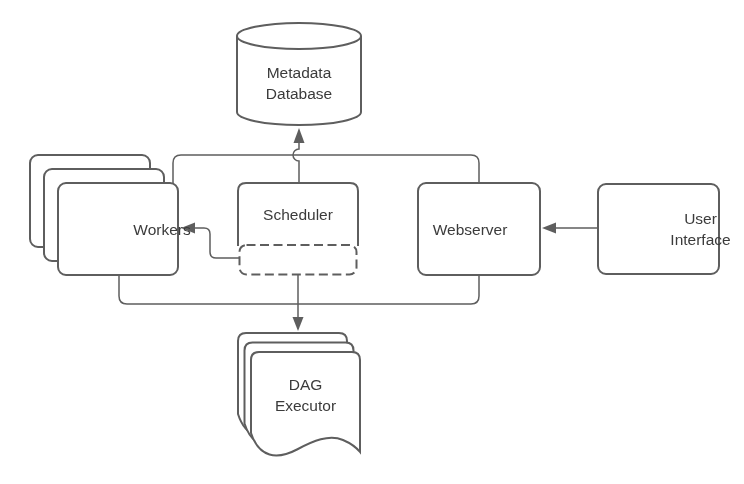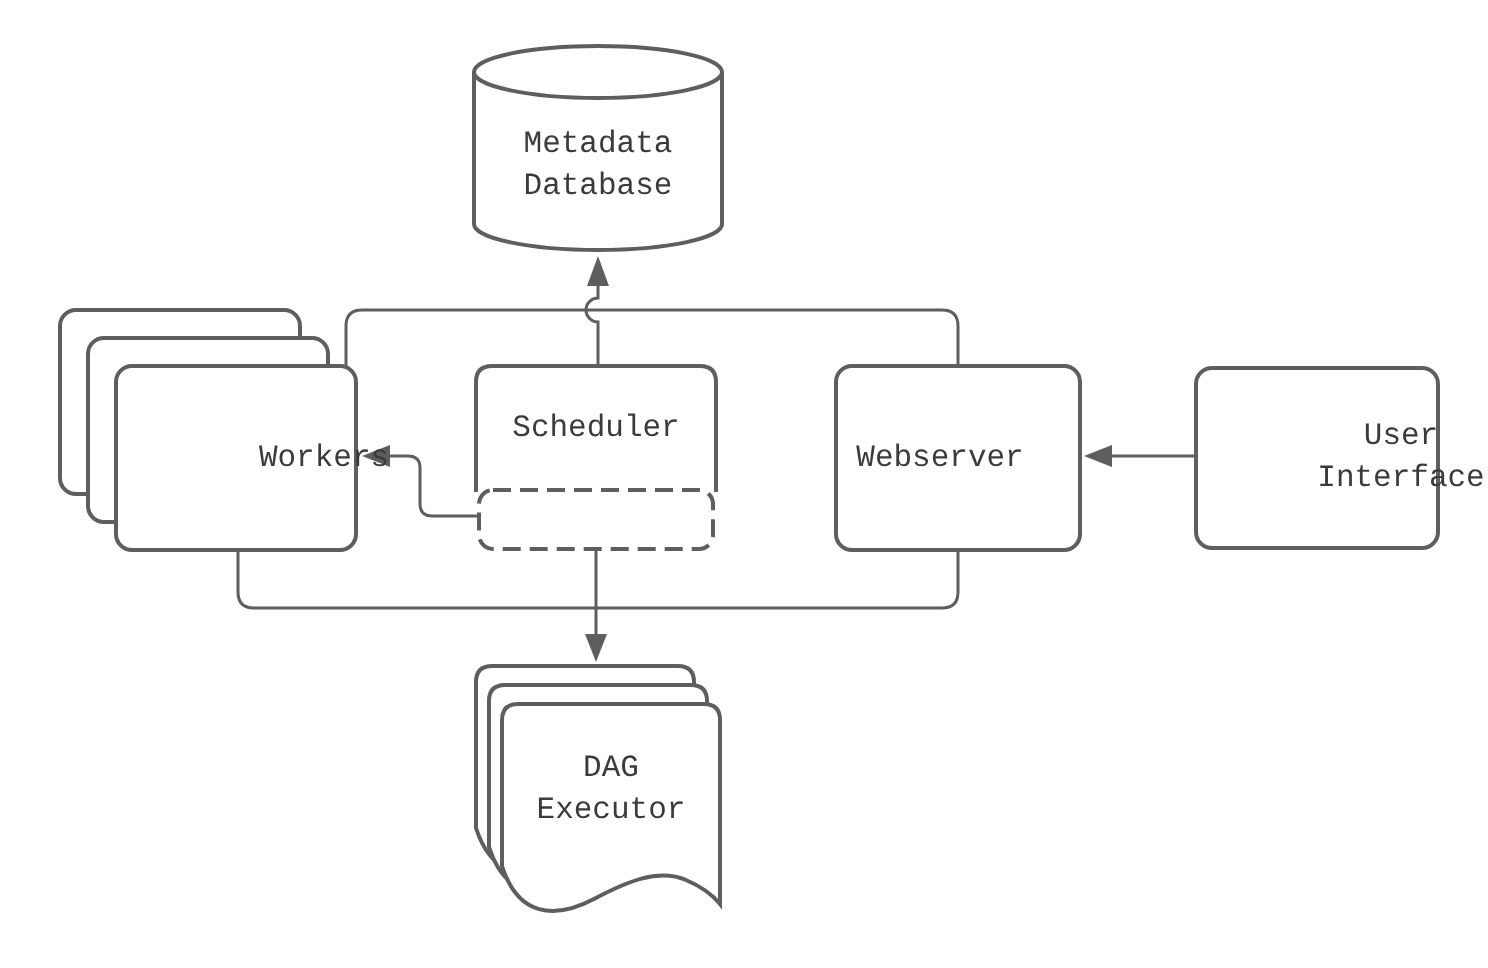--- a/index.html
+++ b/index.html
@@ -7,21 +7,21 @@
     --text: #3b3b3b;
     --fill: #ffffff;
     --bg: #ffffff;
   }
   html, body { margin: 0; padding: 0; background: var(--bg); }
   .stage {
     position: relative;
     width: 744px;
     height: 484px;
     background: var(--bg);
-    font-family: Liberation Mono, monospace;
+    font-family: Liberation Sans, sans-serif;
     overflow: hidden;
   }
   .stage svg { position: absolute; left: 0; top: 0; }
   .label {
     position: absolute;
     display: flex;
     align-items: center;
     justify-content: center;
     text-align: center;
     white-space: pre-line;

